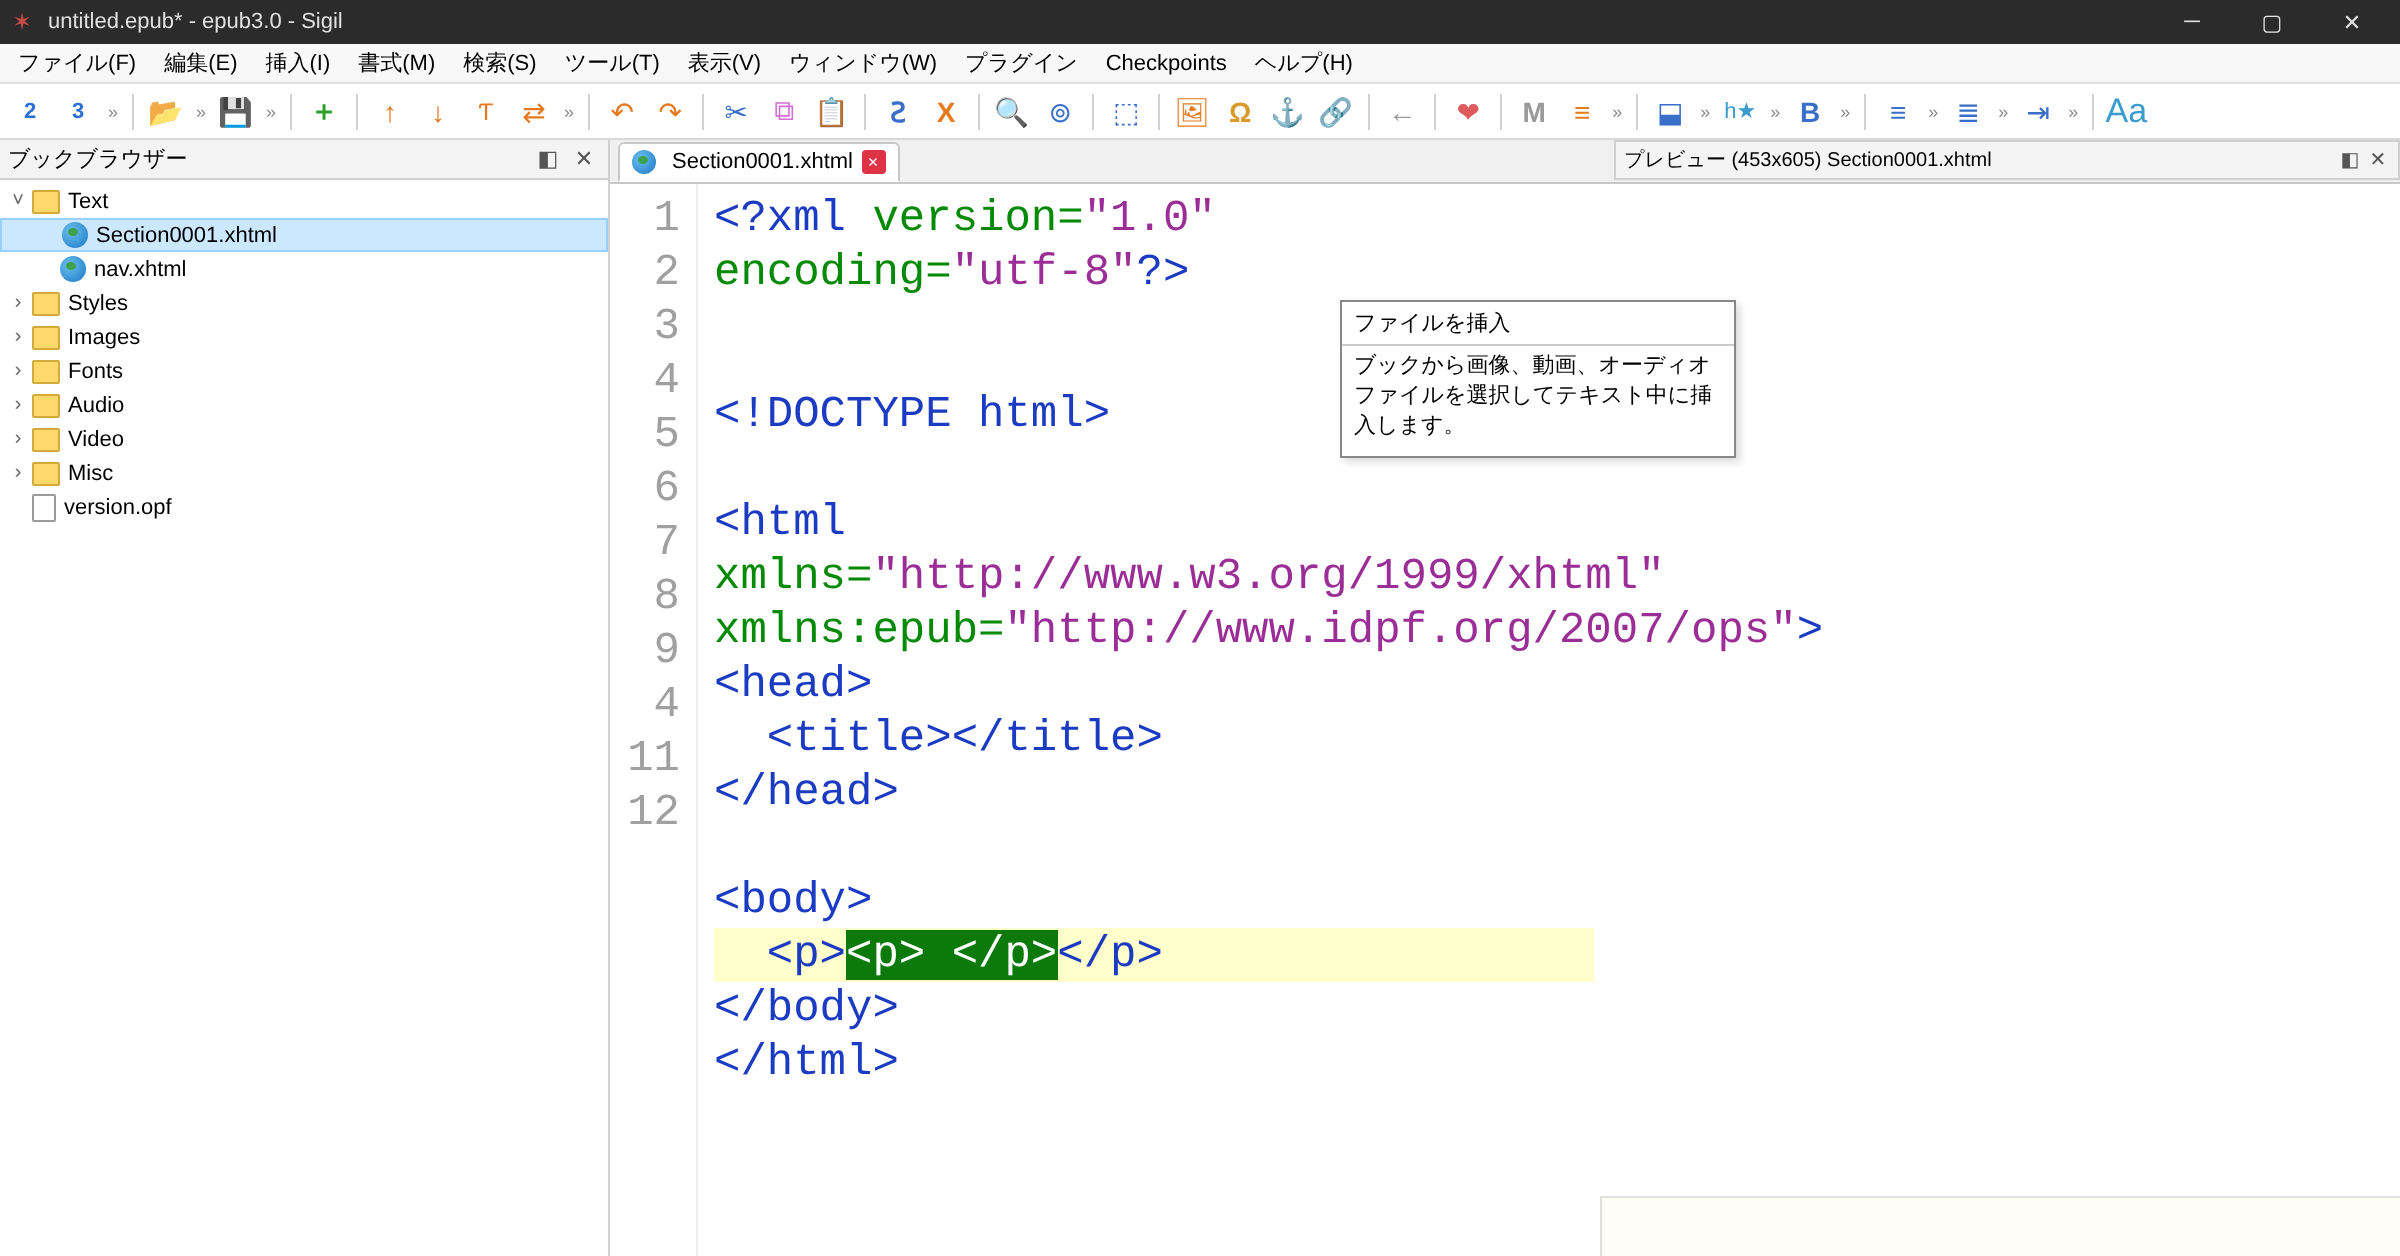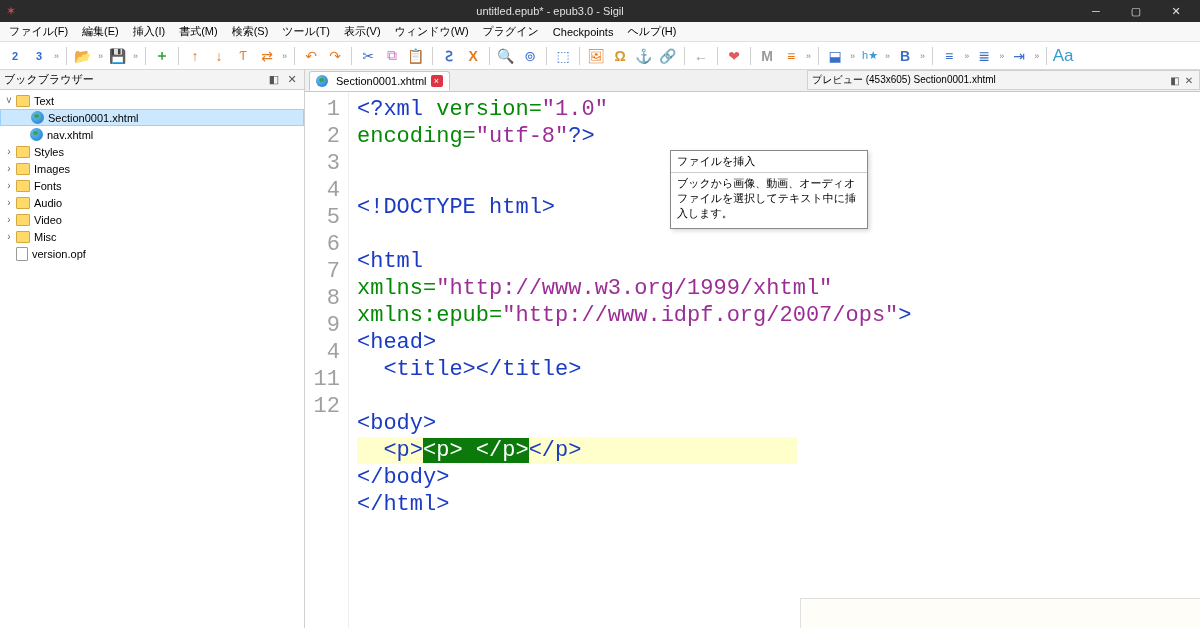--- a/index.html
+++ b/index.html
@@ -2,21 +2,21 @@
 <html><head>
 <meta charset="utf-8">
 <style>
   * { margin: 0; padding: 0; box-sizing: border-box; }
   body { font-family: "Segoe UI", Meiryo, sans-serif; font-size: 12px; background: #f0f0f0; overflow: hidden; }
   .window { width: 1200px; height: 628px; display: flex; flex-direction: column; background: #fff; }
 
   
   .titlebar { height: 22px; background: #2b2b2b; color: #e0e0e0; display: flex; align-items: center; padding: 0 4px; font-size: 11px; }
   .titlebar .app-icon { width: 14px; height: 14px; margin-right: 6px; display: flex; align-items: center; justify-content: center; font-size: 12px; color: #c94a4a; }
-  .titlebar .title { flex: 1; text-align: center; }
+  .titlebar .title { flex: 1; }
   .titlebar .win-controls { display: flex; gap: 0; }
   .titlebar .win-btn { width: 40px; height: 22px; display: flex; align-items: center; justify-content: center; color: #e0e0e0; cursor: pointer; }
 
   
   .menubar { height: 20px; background: #f8f8f8; display: flex; align-items: center; padding: 0 2px; font-size: 11px; border-bottom: 1px solid #e0e0e0; }
   .menubar .menu-item { padding: 2px 7px; cursor: pointer; }
 
   
   .toolbar { height: 28px; background: #fff; border-bottom: 1px solid #d8d8d8; display: flex; align-items: center; padding: 2px 4px; gap: 2px; }
   .tb-btn { width: 22px; height: 22px; display: flex; align-items: center; justify-content: center; border-radius: 3px; cursor: pointer; font-size: 14px; }
@@ -263,20 +263,21 @@
             <div>11</div>
             <div>12</div>
           </div>
         <div class="code" id="code">
             <div class="row" style="white-space: pre-wrap; max-width: 440px;"><span class="c-blue">&lt;?xml</span><span class="c-green"> version=</span><span class="c-purple">"1.0"</span><span class="c-green"> encoding=</span><span class="c-purple">"utf-8"</span><span class="c-blue">?&gt;</span></div>
             <div class="row" style="white-space: pre-wrap; max-width: 440px; margin-top: 44px;"><span class="c-blue">&lt;!DOCTYPE html&gt;</span></div>
             <div class="row" style="white-space: pre-wrap; max-width: 440px;">&nbsp;</div>
             <div class="row" style="white-space: pre-wrap; max-width: 440px;"><span class="c-blue">&lt;html</span><span class="c-green"> xmlns=</span><span class="c-purple">"http://www.w3.org/1999/xhtml"</span><span class="c-green"> xmlns:epub=</span><span class="c-purple">"http://www.idpf.org/2007/ops"</span><span class="c-blue">&gt;</span></div>
             <div class="row" style="white-space: pre-wrap; max-width: 440px;"><span class="c-blue">&lt;head&gt;</span></div>
             <div class="row" style="white-space: pre-wrap; max-width: 440px;"><span class="c-blue">  &lt;title&gt;</span><span class="c-blue">&lt;/title&gt;</span></div>
+            <div class="row" style="white-space: pre-wrap; max-width: 440px;"><span class="c-blue">&lt;/head&gt;</span></div>
             <div class="row" style="white-space: pre-wrap; max-width: 440px;">&nbsp;</div>
             <div class="row" style="white-space: pre-wrap; max-width: 440px;"><span class="c-blue">&lt;body&gt;</span></div>
             <div class="row hl-row" style="white-space: pre-wrap; max-width: 440px;"><span class="c-blue">  &lt;p&gt;</span><span class="c-sel">&lt;p&gt;</span><span class="c-sel">&nbsp;</span><span class="c-sel">&lt;/p&gt;</span><span class="c-blue">&lt;/p&gt;</span></div>
             <div class="row" style="white-space: pre-wrap; max-width: 440px;"><span class="c-blue">&lt;/body&gt;</span></div>
             <div class="row" style="white-space: pre-wrap; max-width: 440px;"><span class="c-blue">&lt;/html&gt;</span></div>
           </div>
       </div>
       <div class="preview-bottom"></div>
     </div>
 

